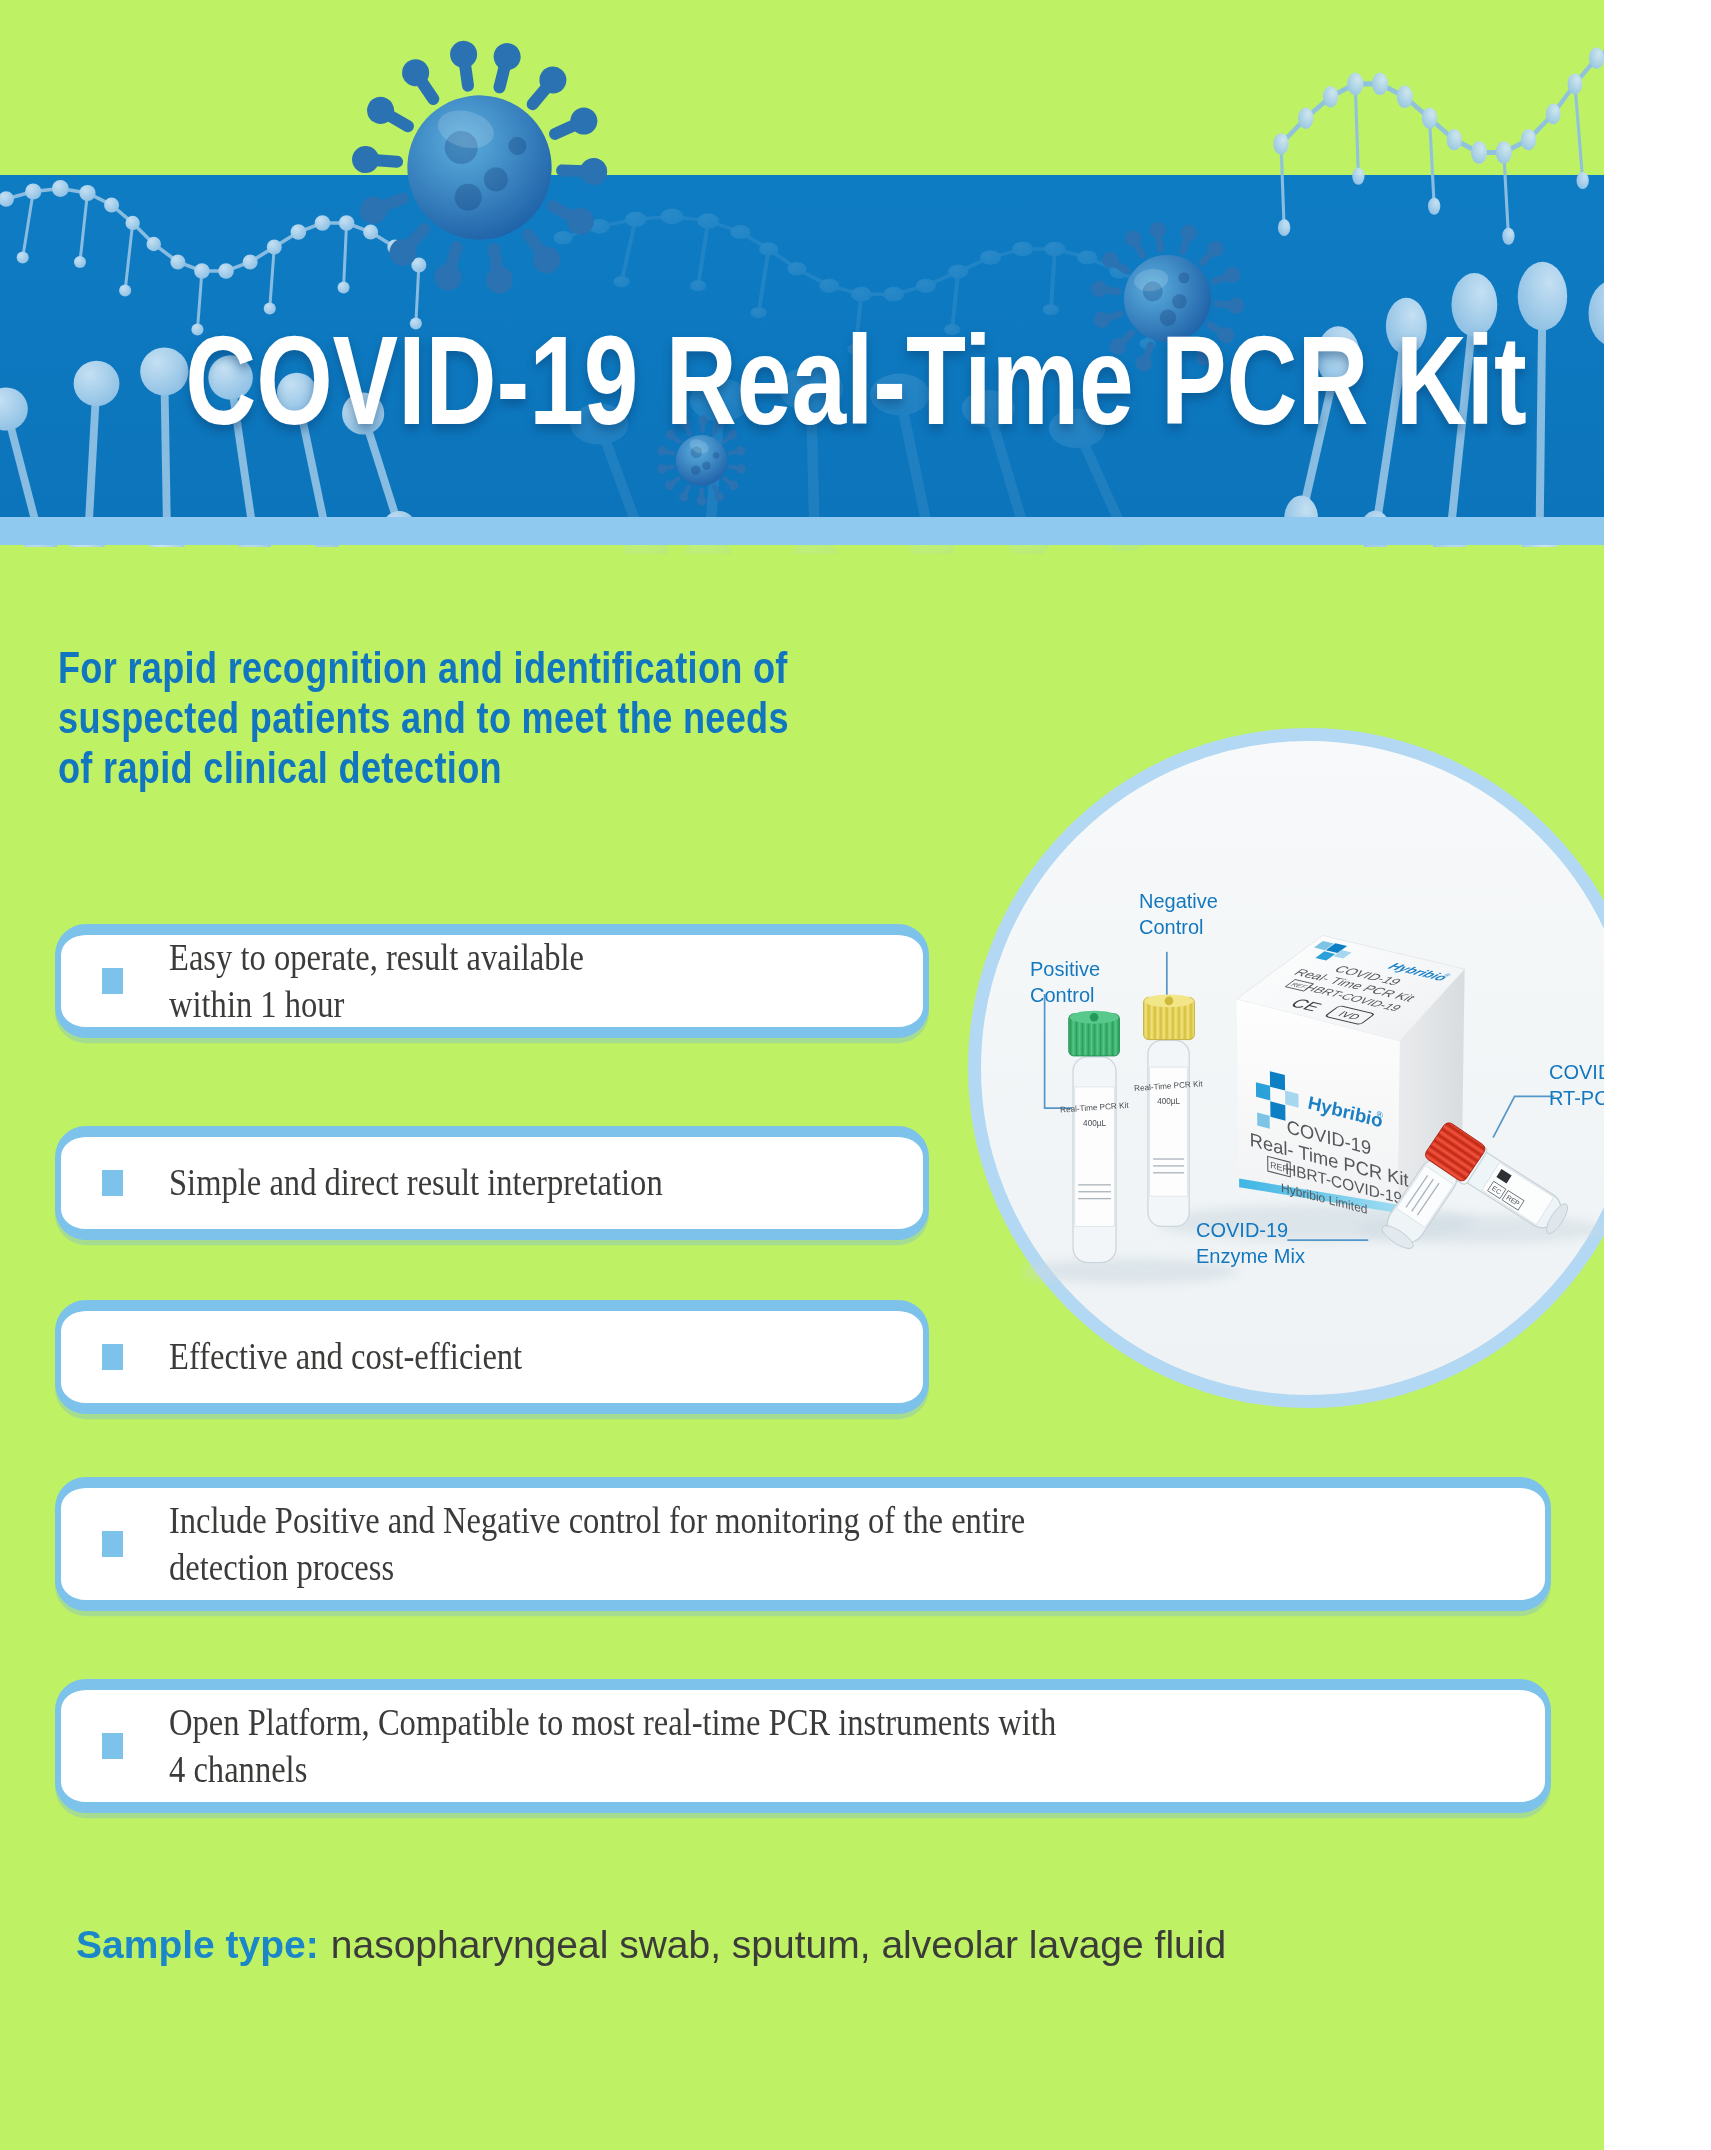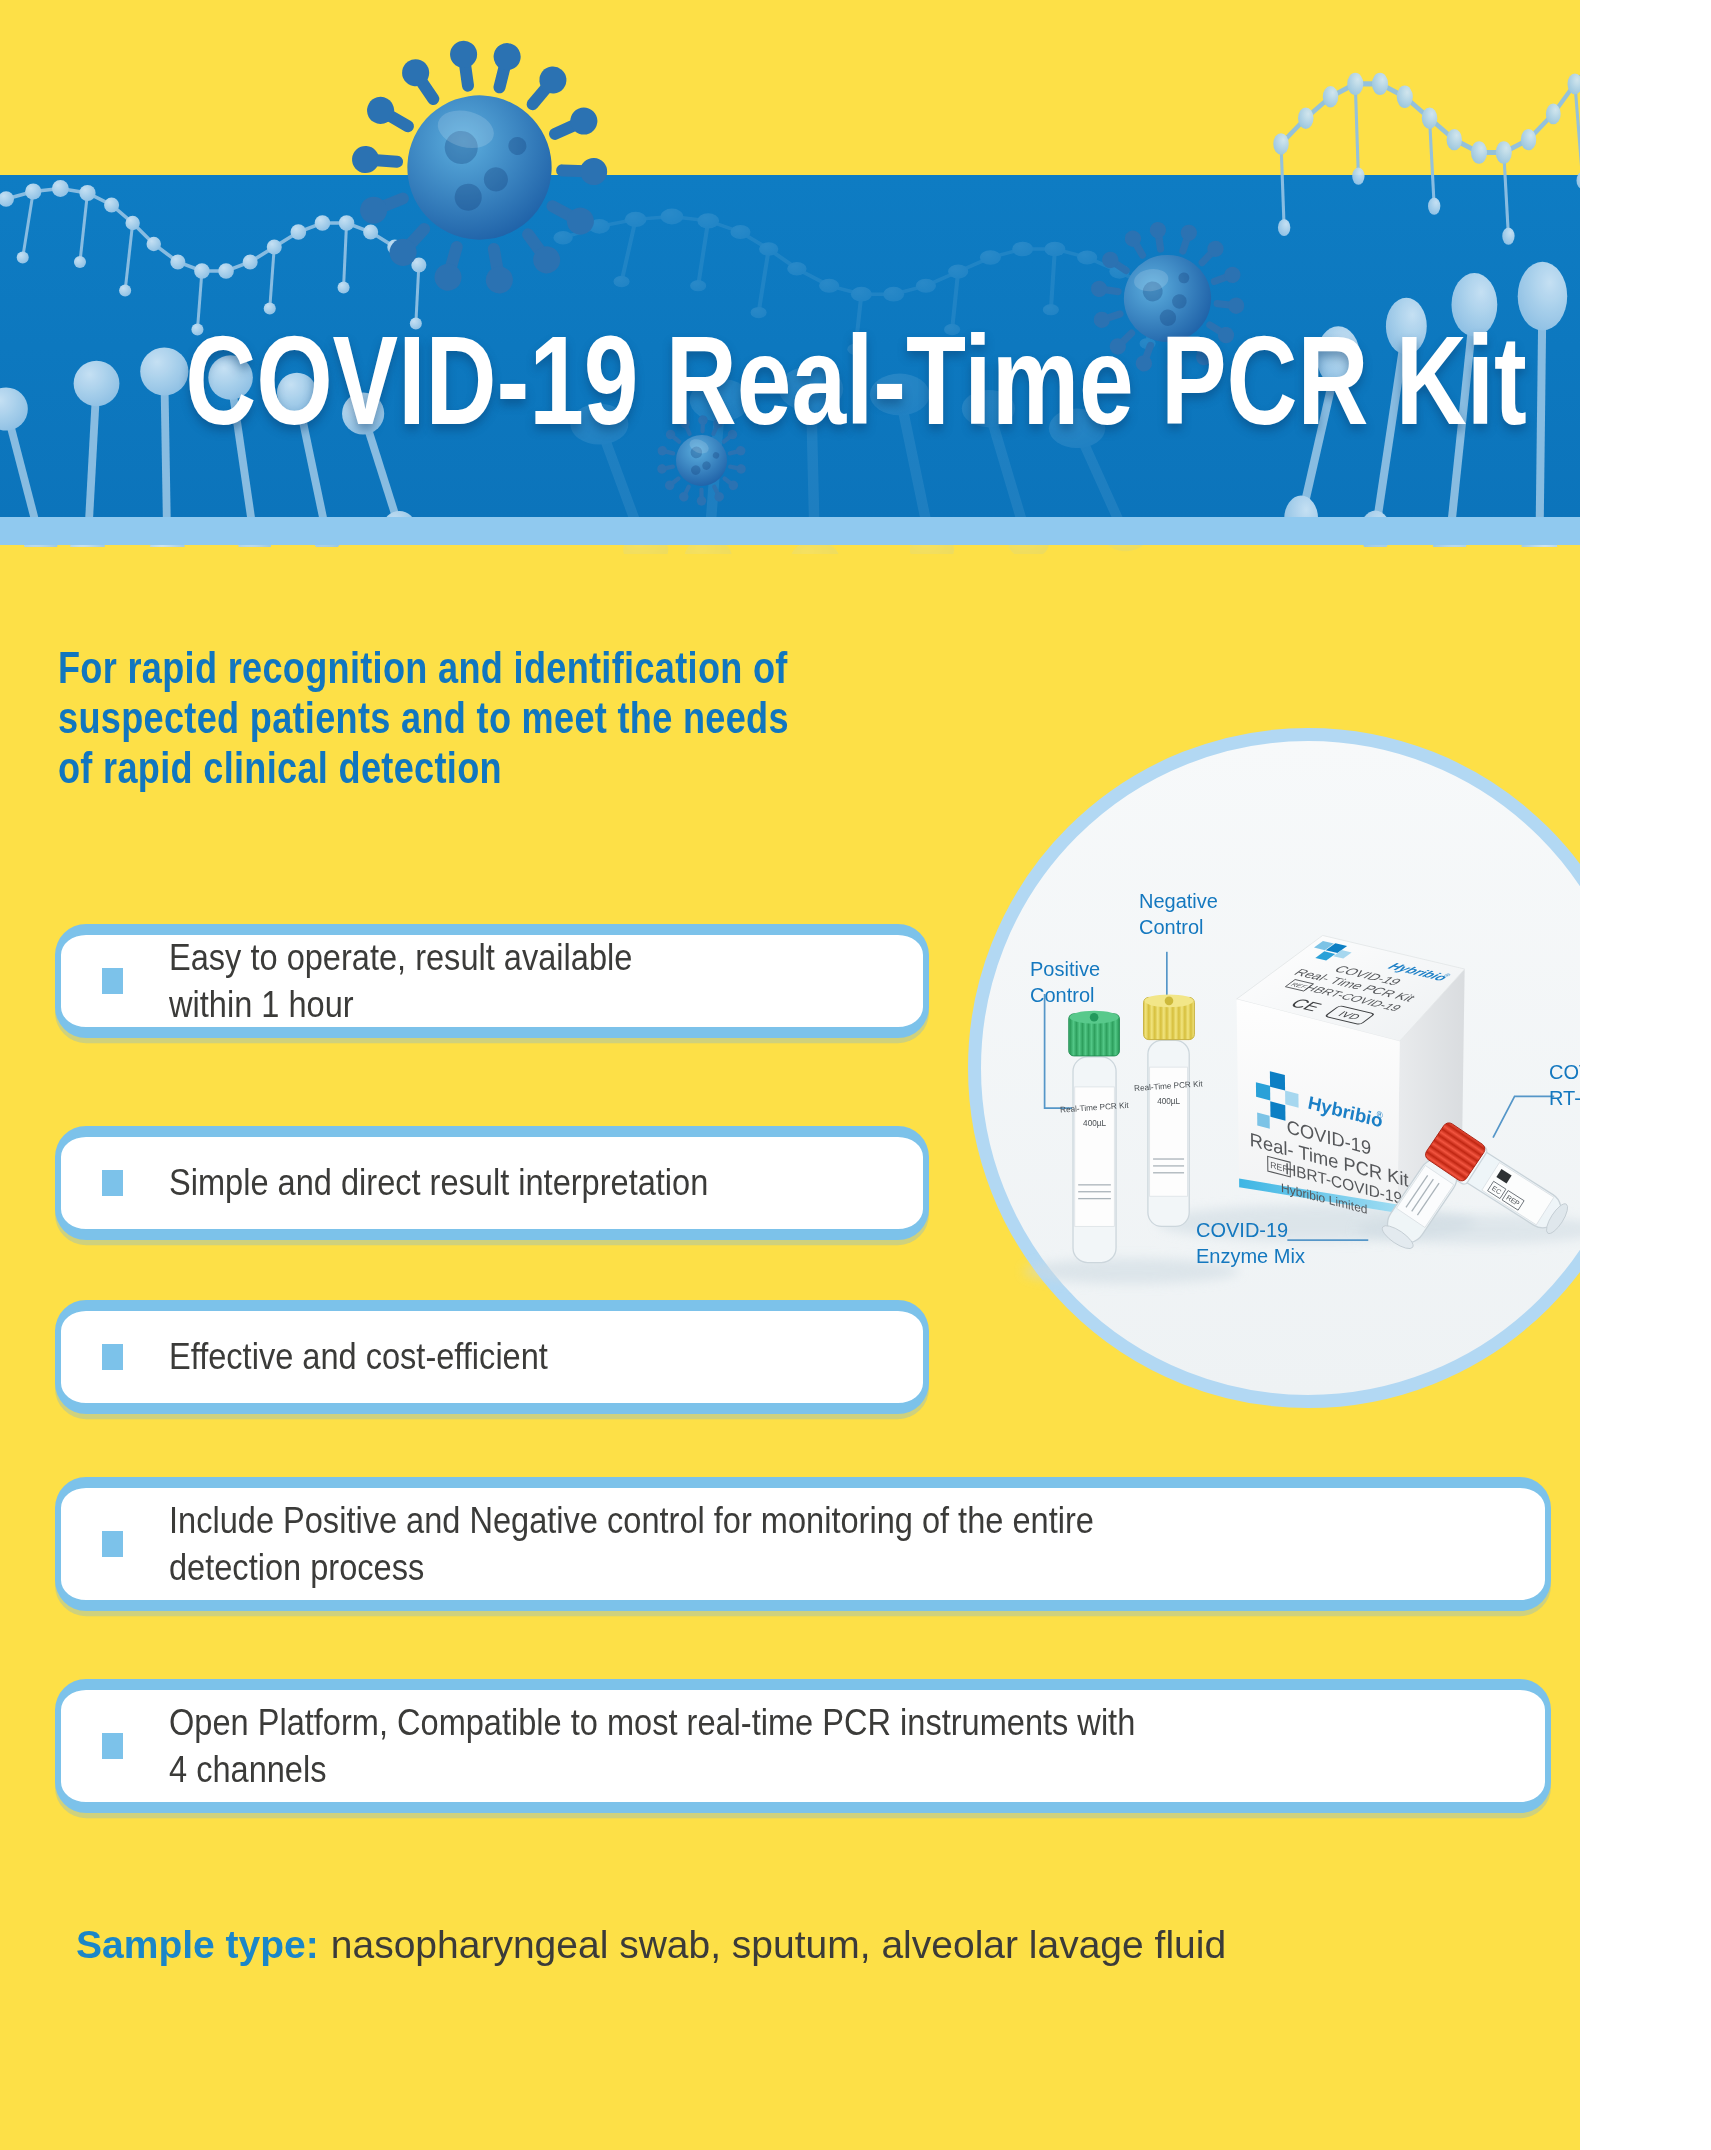--- a/index.html
+++ b/index.html
@@ -1,17 +1,17 @@
 <!DOCTYPE html>
 <html style="font-size:6.9px"><head>
 <meta charset="utf-8">
 <style>
   html,body{margin:0;padding:0;background:#ffffff;}
-  #page{position:relative;width:1580px;height:2151px;overflow:hidden;background:#fde047;
-        font-family:"Liberation Sans","DejaVu Sans",sans-serif;}
+  #page{position:relative;width:1580px;height:2151px;overflow:hidden;background:#bef264;
+        font-family:"Liberation Sans","DejaVu Sans",sans-serif;padding-left:24px;}
 
   
   .banner{position:absolute;left:0;top:175px;width:1712px;height:342px;
           background:linear-gradient(180deg,#0e7cc3 0%,#0c74bb 100%);}
   .strip{position:absolute;left:0;top:517px;width:1712px;height:28px;background:#90c9ef;z-index:6;}
   .banner svg{position:absolute;}
   .dna-left{left:-30px;top:-2.6px;width:482px;height:375px;opacity:.95;}
   .dna-right{right:-30px;top:-164px;width:495px;height:536px;transform:scaleX(-1);opacity:.95;}
   .dna-center{left:551px;top:26px;width:645px;height:353px;opacity:.14;}
   .virus-big{left:348px;top:-139px;width:263px;height:263px;transform:rotate(14deg);}
@@ -35,21 +35,21 @@
   .plabel{position:absolute;font-size:20px;color:#1478bf;line-height:1.3;white-space:pre;}
   #lab-pos{left:62px;top:228px;}
   #lab-neg{left:171px;top:160px;}
   #lab-rt{left:581px;top:331px;}
   #lab-enz{left:228px;top:489px;}
 
   
   .feature{position:absolute;left:55px;width:874px;height:114px;box-sizing:border-box;
            border:6px solid #7cc2ea;border-top-width:11.2px;border-bottom-width:11.2px;
            border-radius:31px;background:#ffffff;display:flex;align-items:center;
-           box-shadow:0 5.2px 0 rgba(120,180,225,0.35);}
+           box-shadow:0 5.2px 0 rgba(120,180,225,0.35);font-family:Liberation Serif, serif;}
   .f1{top:924px;} .f2{top:1115px;margin-top:11px;} .f3{top:1300px;}
   .f4{top:1477px;width:1496px;height:134px;}
   .f5{top:1679px;width:1496px;height:134px;}
   .bullet{position:absolute;left:41px;top:50%;transform:translateY(-50%);
           width:20.6px;height:26px;background:#7cc2ea;}
   .ftext{margin-left:108px;font-size:37px;color:#3b3b39;line-height:1.28;white-space:pre-line;
          transform:scaleX(0.88);transform-origin:left center;}
 
   
   .sample{position:absolute;left:76px;top:1923px;font-size:39px;white-space:nowrap;}

